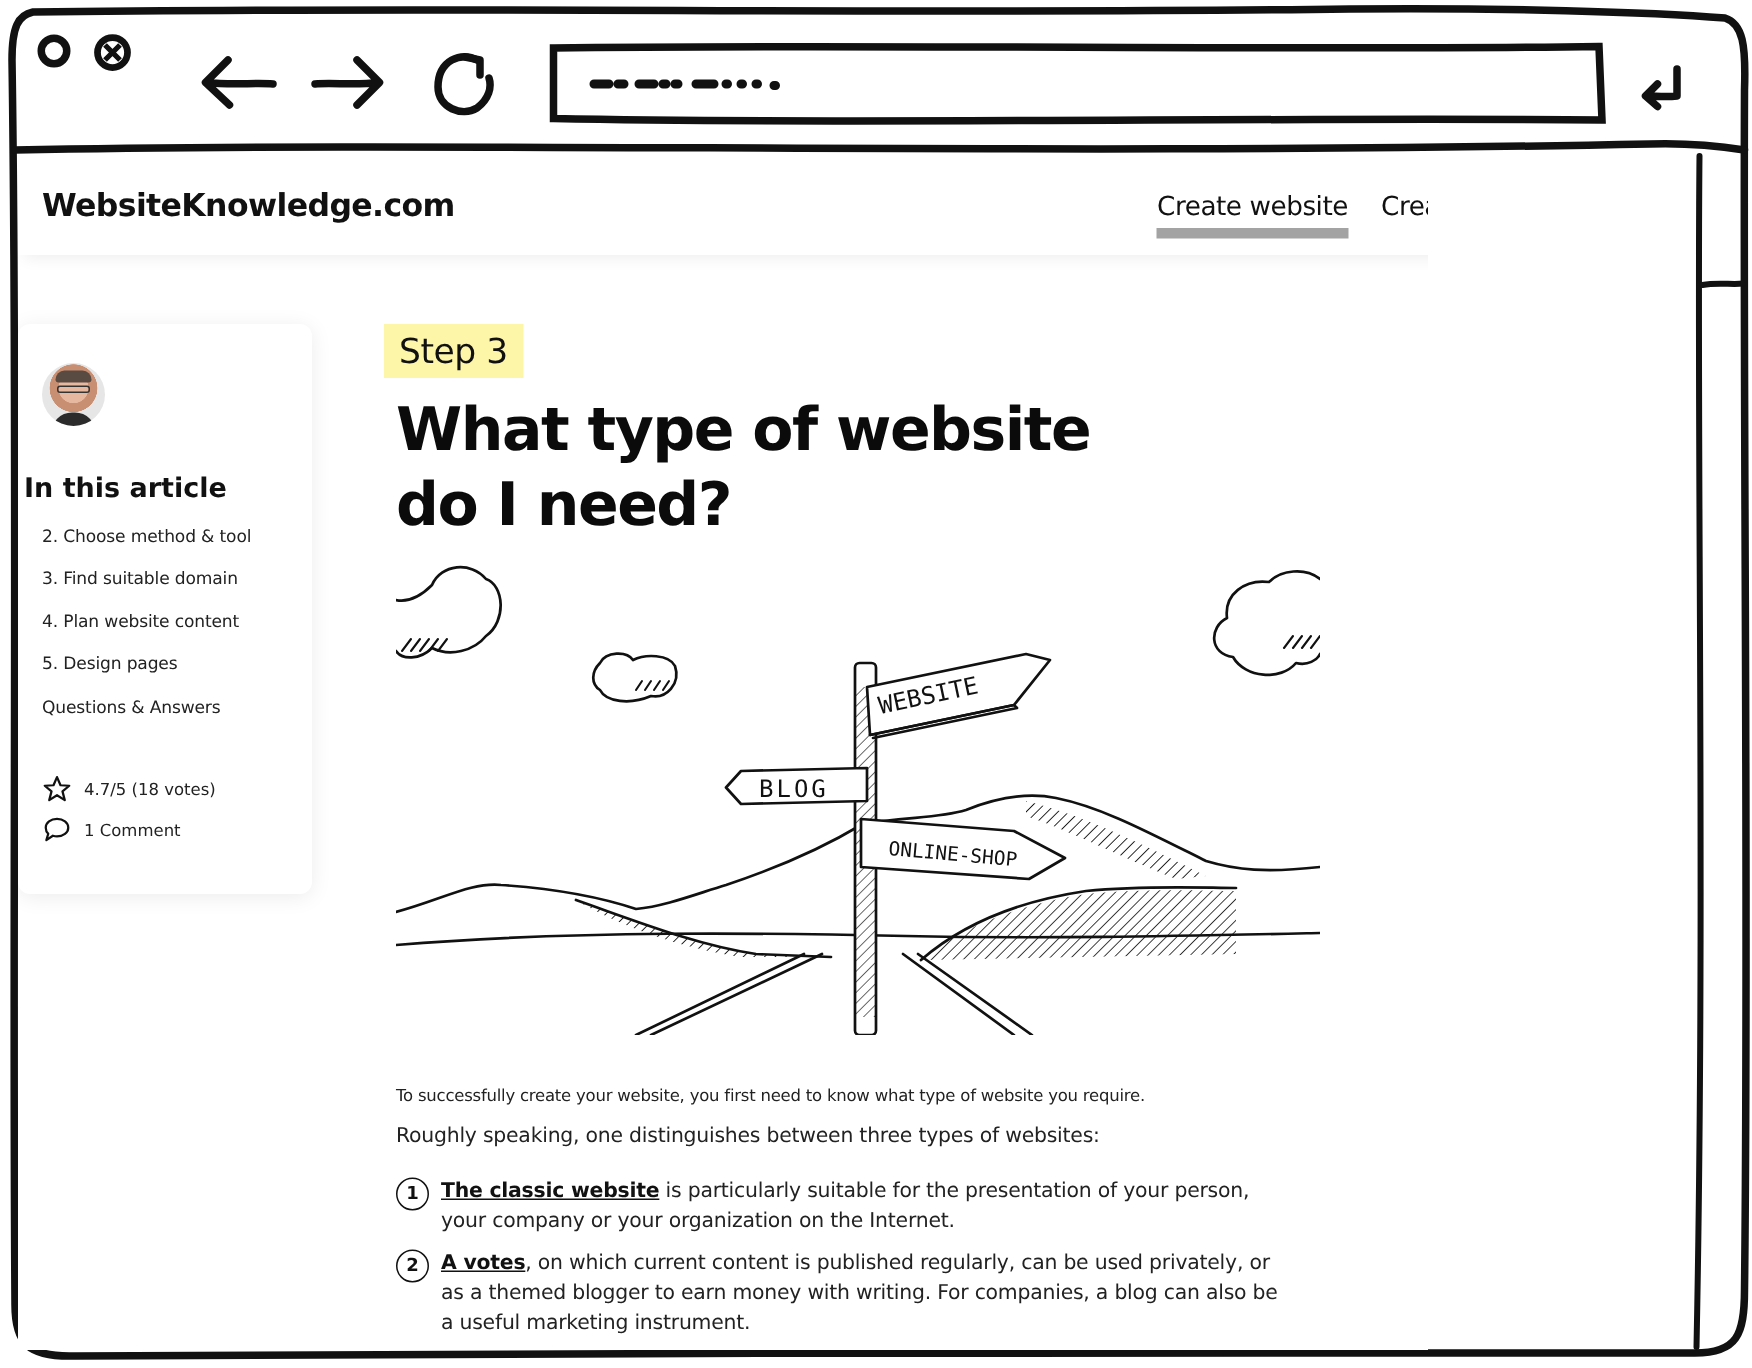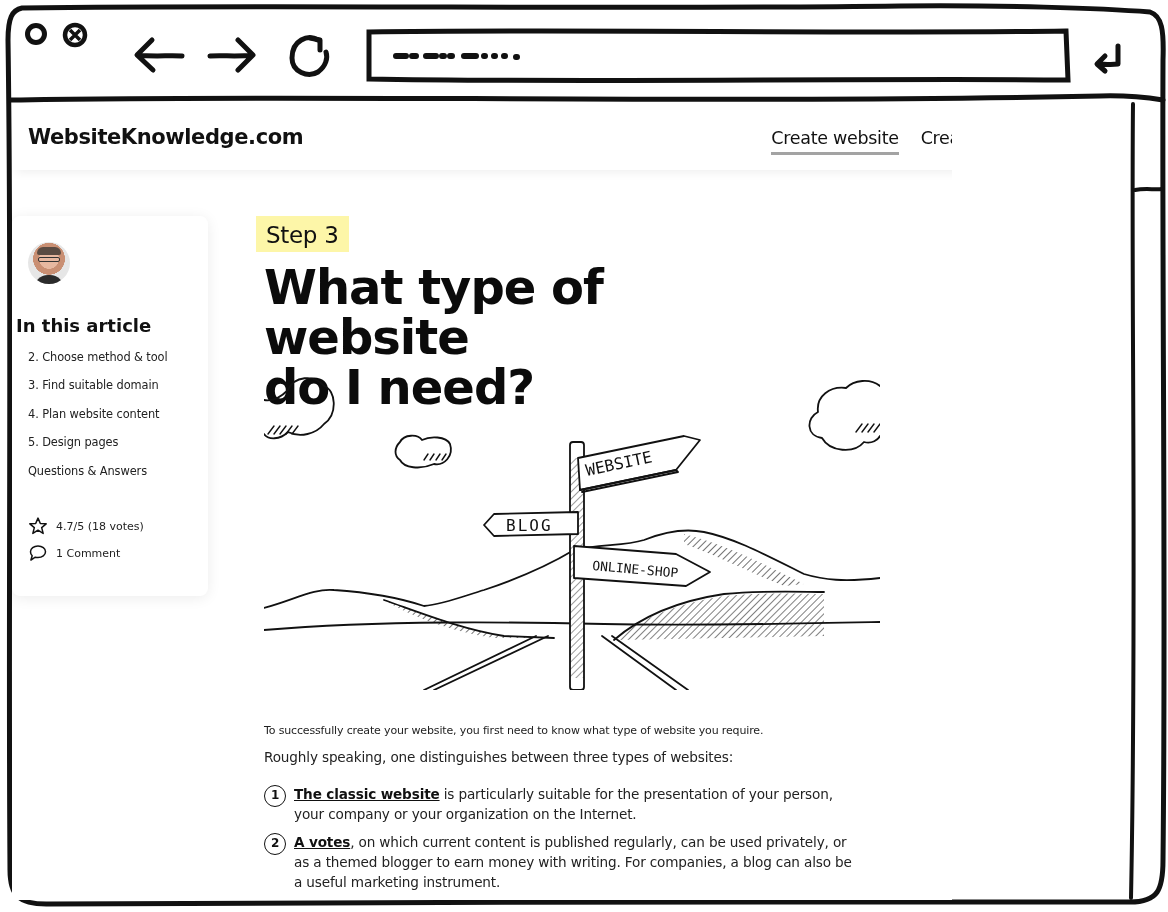--- a/index.html
+++ b/index.html
@@ -17,21 +17,21 @@
     
     .viewport { position: absolute; left: 12px; top: 104px; width: 940px; height: 796px; overflow: hidden; background: #fff; }
 
     .site-header { position: absolute; left: 0; top: 0; width: 1122px; height: 66px; background: #fff;
       box-shadow: 0 6px 10px -4px rgba(0,0,0,0.07); z-index: 3; }
     .logo { position: absolute; left: 16px; top: 21px; font-family: "DejaVu Sans", sans-serif; font-weight: bold;
       font-size: 21px; letter-spacing: -0.4px; color: #111; }
     .top-nav { position: absolute; right: 18px; top: 24px; display: flex; gap: 22px; }
     .top-nav a { font-family: "DejaVu Sans", sans-serif; font-size: 17.5px; color: #111; text-decoration: none;
       padding-bottom: 4px; letter-spacing: -0.3px; cursor: pointer; }
-    .top-nav a.active { border-bottom: 3px solid #a3a3a3; }
+    .top-nav a.active { border-bottom: 7px solid #a3a3a3; }
 
     
     .toc-card { position: absolute; left: 0; top: 112px; width: 196px; height: 380px; background: #fff;
       border-radius: 8px; box-shadow: 0 2px 14px rgba(0,0,0,0.08); }
     .avatar { position: absolute; left: 16px; top: 26px; width: 42px; height: 42px; border-radius: 50%; overflow: hidden;
       background: radial-gradient(circle at 50% 40%, #e7b8a0 0 30%, #c98f73 31% 48%, #e6e6e6 49%); cursor: pointer; }
     .avatar .hair { position: absolute; left: 9px; top: 5px; width: 24px; height: 8px; border-radius: 12px 12px 4px 4px; background: #5a4b42; }
     .avatar .glasses { position: absolute; left: 10px; top: 15px; width: 22px; height: 5px; border: 1.5px solid #333; border-radius: 2px; }
     .avatar .shirt { position: absolute; left: 6px; top: 33px; width: 30px; height: 14px; border-radius: 14px 14px 0 0; background: #2b2b2b; }
     .toc-title { position: absolute; left: 4px; top: 99px; font-size: 18px; font-weight: bold; color: #111; }
@@ -39,21 +39,21 @@
     .toc-list li { height: 28.4px; font-size: 11.4px; color: #222; cursor: pointer; letter-spacing: -0.1px; }
     .toc-list li.current { font-weight: bold; color: #111; }
     .meta-row { position: absolute; left: 16px; display: flex; align-items: center; gap: 8px; font-size: 11px; color: #222; }
     .meta-row svg { flex: none; }
 
     
     .article { position: absolute; left: 252px; top: 112px; width: 620px; }
     .step-tag { position: absolute; left: 0; top: 0; background: #fdf6a8; padding: 6px 10px 4px 2px; font-size: 23px; color: #111; letter-spacing: -0.3px; }
     .step-tag::before { content: ""; position: absolute; left: -8px; top: 0; width: 8px; height: 100%; background: #fdf6a8; }
     .headline { position: absolute; left: 0; top: 46px; width: 520px; font-family: "DejaVu Sans", sans-serif; font-weight: bold;
-      font-size: 48px; line-height: 50px; letter-spacing: -1px; color: #0b0b0b; }
+      font-size: 40px; line-height: 50px; letter-spacing: -1px; color: #0b0b0b; }
     .illustration { position: absolute; left: 0; top: 158px; width: 616px; height: 316px; }
     .p-intro { position: absolute; left: 0; top: 508px; font-size: 11px; color: #222; letter-spacing: -0.15px; white-space: nowrap; }
     .p-rough { position: absolute; left: 0; top: 533px; font-size: 13.6px; color: #222; letter-spacing: -0.15px; white-space: nowrap; }
     .types { position: absolute; left: 0; top: 568px; width: 600px; list-style: none; }
     .types li { position: relative; padding-left: 30px; font-size: 13.6px; line-height: 20px; color: #222; margin-bottom: 8px; letter-spacing: -0.15px; }
     .types .num { position: absolute; left: 0; top: 1px; width: 22px; height: 22px; border: 1.6px solid #111; border-radius: 50%;
       font-size: 12px; font-weight: bold; text-align: center; line-height: 19px; color: #111; }
     .types a { color: #111; font-weight: bold; text-decoration: underline; cursor: pointer; }
 
     

